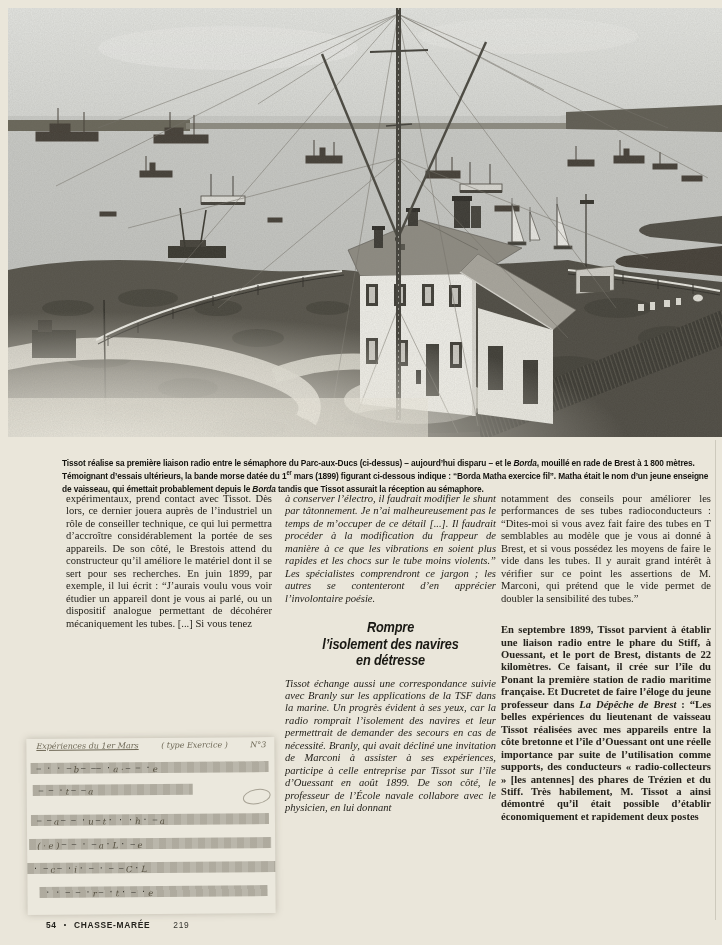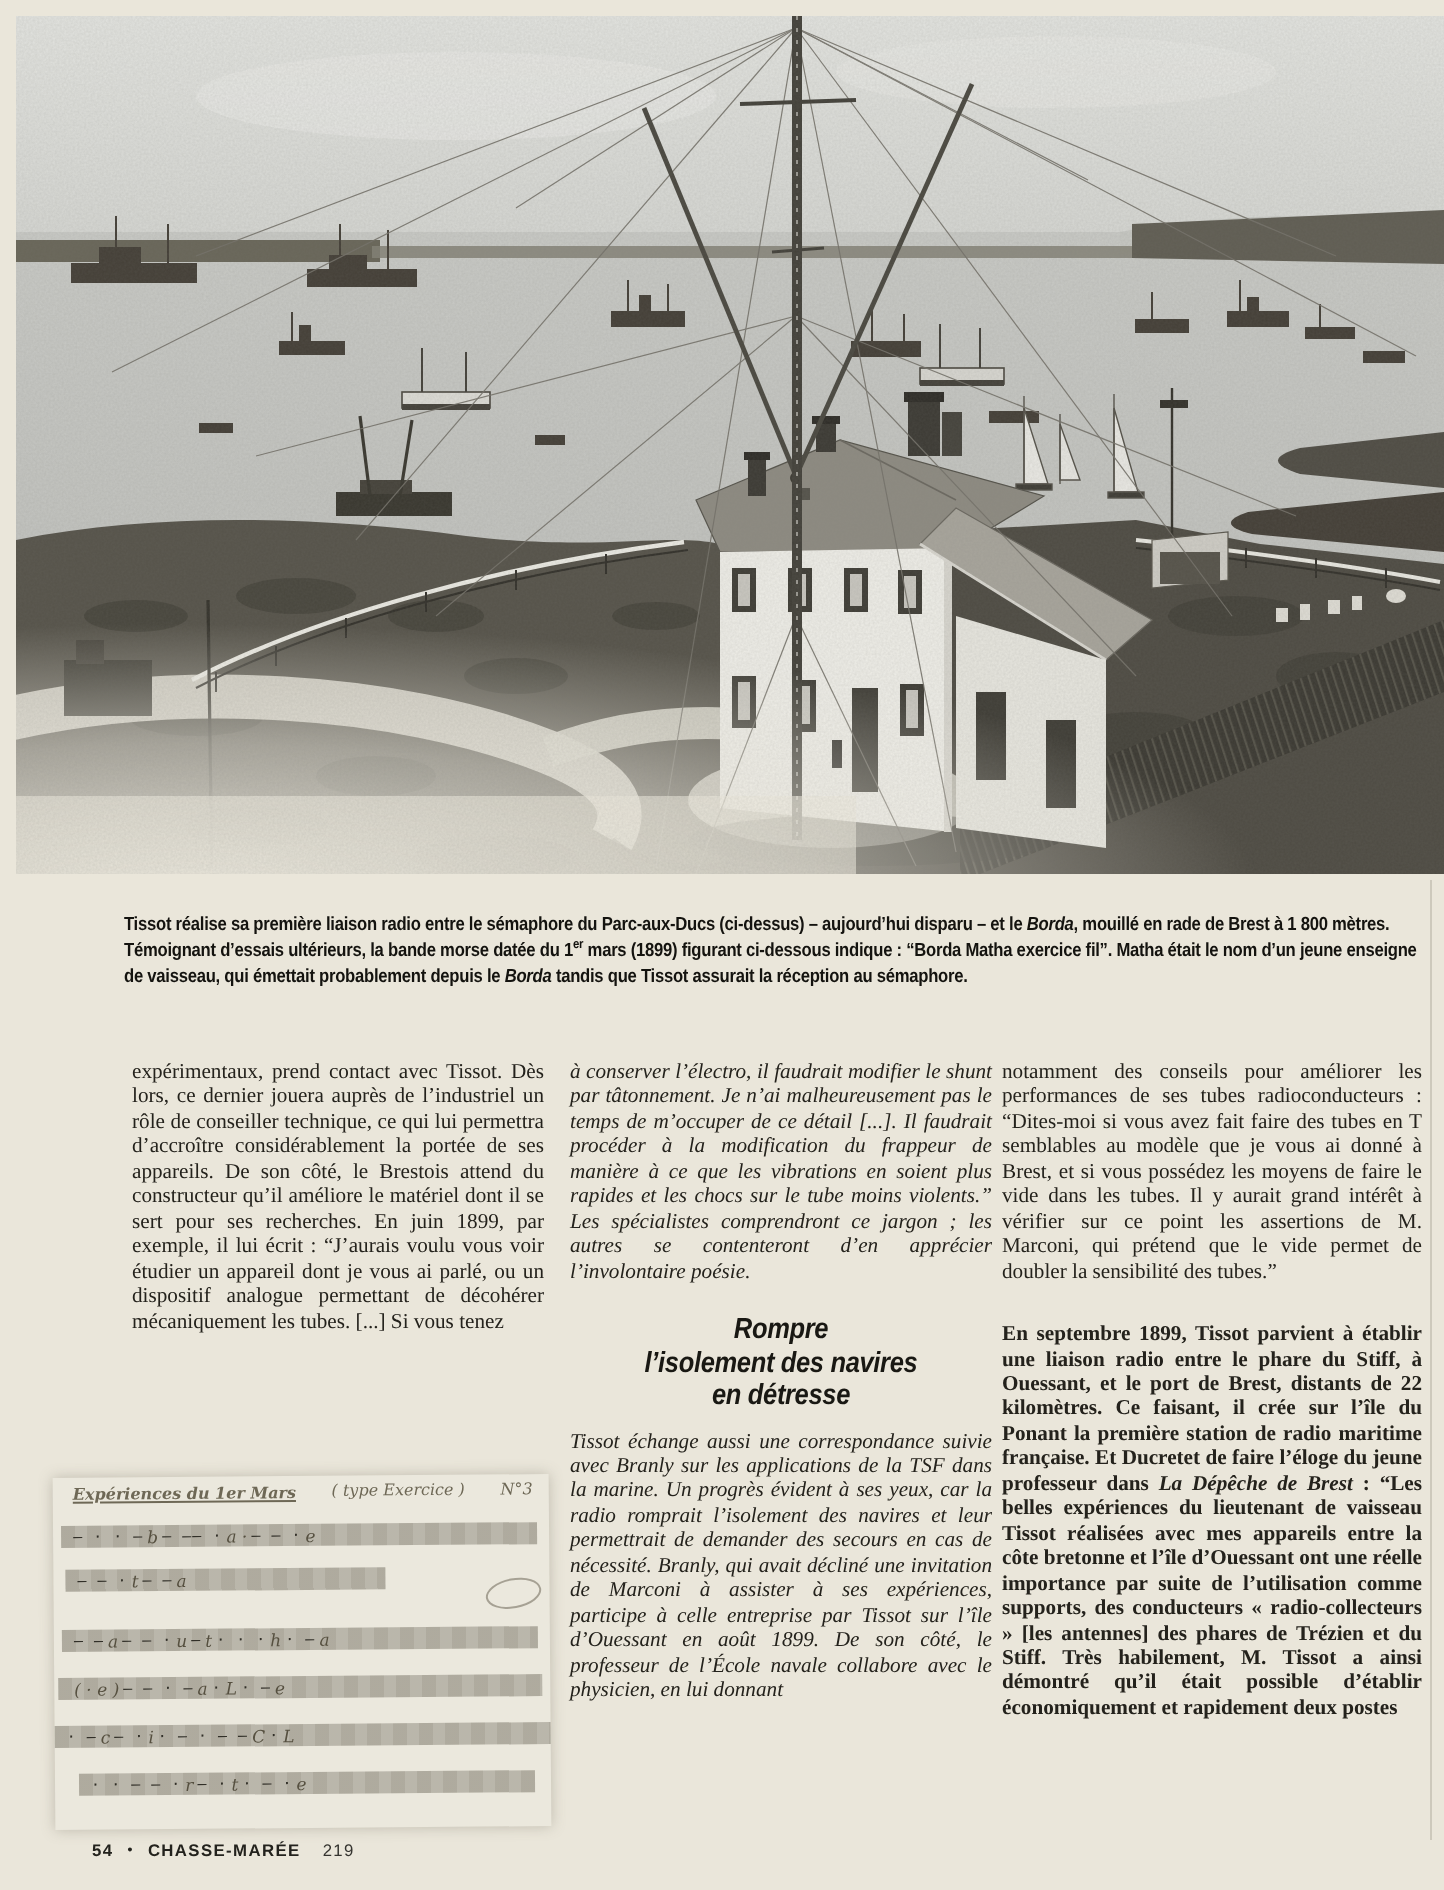--- a/index.html
+++ b/index.html
@@ -15,21 +15,21 @@
   
   .caption{
     position:absolute;left:62px;top:446px;width:744px;
     transform:scaleX(0.877);transform-origin:0 0;
     font-family:"Liberation Sans", sans-serif;font-weight:bold;
     font-size:9.5px;line-height:13.2px;letter-spacing:-0.15px;color:#14130f;
   }
   .caption .it{font-style:italic;}
   sup{font-size:6.5px;line-height:0;}
   
-  .col{position:absolute;top:531px;font-size:10.6px;line-height:12.45px;
+  .col{position:absolute;top:493px;font-size:10.6px;line-height:12.45px;
        text-align:justify;color:#24221c;}
   .col p{margin:0;}
   .col1{left:66px;width:206px;}
   .col2{left:285px;width:211px;font-style:italic;}
   .col3{left:501px;width:210px;}
   .col .it{font-style:italic;}
   .p-gap{margin-top:19px !important;font-weight:bold;}
   .heading{
     margin:14px 0 9px 0;
     font-family:"Liberation Sans", sans-serif;font-weight:bold;
@@ -40,21 +40,21 @@
   .morse{
     position:absolute;left:27px;top:738px;width:248px;height:176px;
     background:#ebe8dd;transform:rotate(-0.45deg);
     box-shadow:0 0 7px rgba(110,104,88,0.35);
   }
   .morse-label{
     position:absolute;left:10px;top:3px;width:230px;
     font-family:"DejaVu Serif", serif;font-style:italic;
     font-size:8px;color:#6e6856;display:flex;justify-content:space-between;
   }
-  .morse-label .u{text-decoration:underline;font-weight:bold;}
+  .morse-label .u{text-decoration:underline;}
   .strip{
     position:absolute;height:11px;background:#b6b2a6;
     background-image:repeating-linear-gradient(90deg, rgba(90,85,70,0.08) 0 7px, rgba(255,255,255,0.06) 7px 13px);
     display:flex;align-items:center;white-space:nowrap;overflow:hidden;
     padding-left:6px;box-sizing:border-box;
   }
   .strip .mk{font-family:"DejaVu Sans Mono", monospace;font-size:7.5px;
              color:#312f28;letter-spacing:0.5px;}
   .strip .hw{font-family:"DejaVu Serif", serif;font-style:italic;font-size:8.5px;
              color:#565040;margin:0 2px;position:relative;top:1px;}
@@ -63,21 +63,21 @@
     border:1px solid #8f8a7b;border-radius:50%;transform:rotate(-10deg);opacity:.75;
   }
   
   .footer{
     position:absolute;left:46px;top:920px;
     font-family:"Liberation Sans", sans-serif;font-weight:bold;
     font-size:8.4px;letter-spacing:0.7px;color:#23221d;
   }
   .footer .num{margin-right:4px;}
   .footer .sep{margin-right:4px;font-size:7px;position:relative;top:-1px;}
-  .footer .issue{font-weight:normal;margin-left:8px;color:#35342f;}
+  .footer .issue{font-weight:normal;margin-left:20px;color:#35342f;}
   .page-edge{position:absolute;right:6px;top:440px;width:1px;height:480px;
              background:rgba(120,114,98,0.25);}
 </style>
 </head>
 <body>
 
 <figure class="photo">
   <svg viewBox="0 0 714 429" preserveAspectRatio="none">
     <defs>
       <linearGradient id="sky" x1="0" y1="0" x2="0" y2="1">

